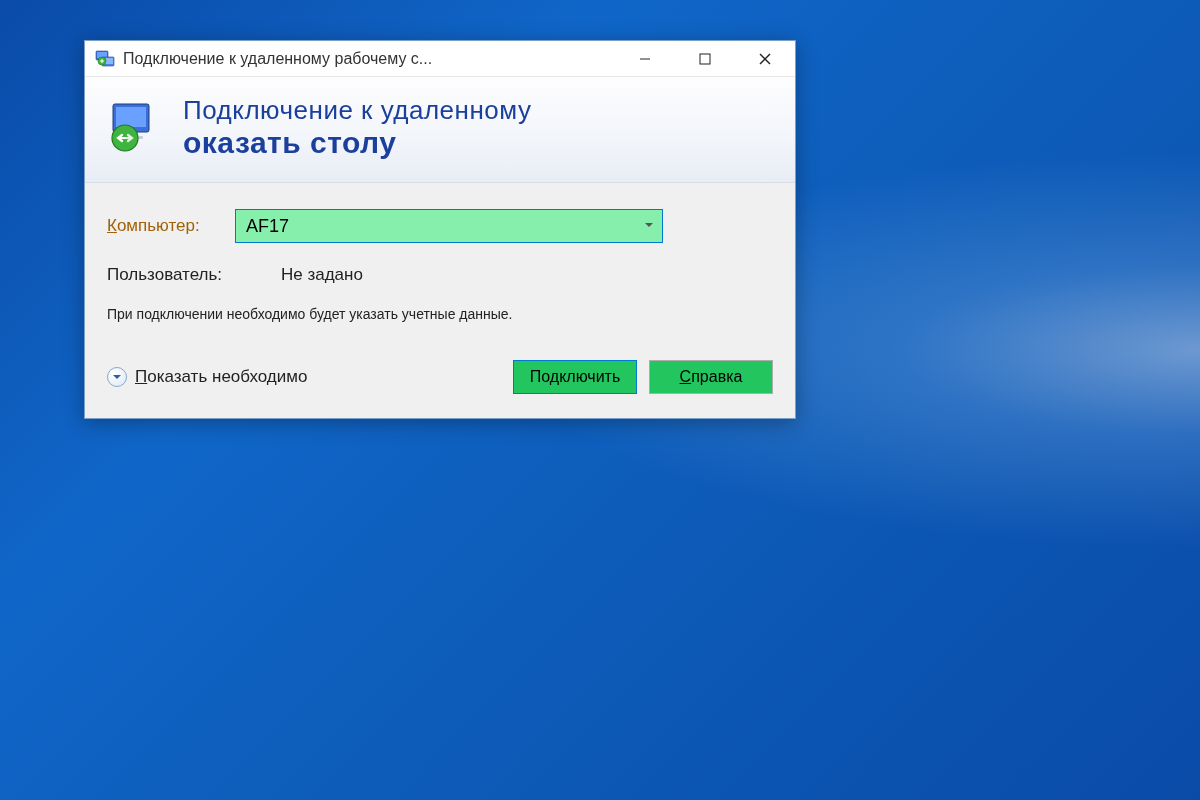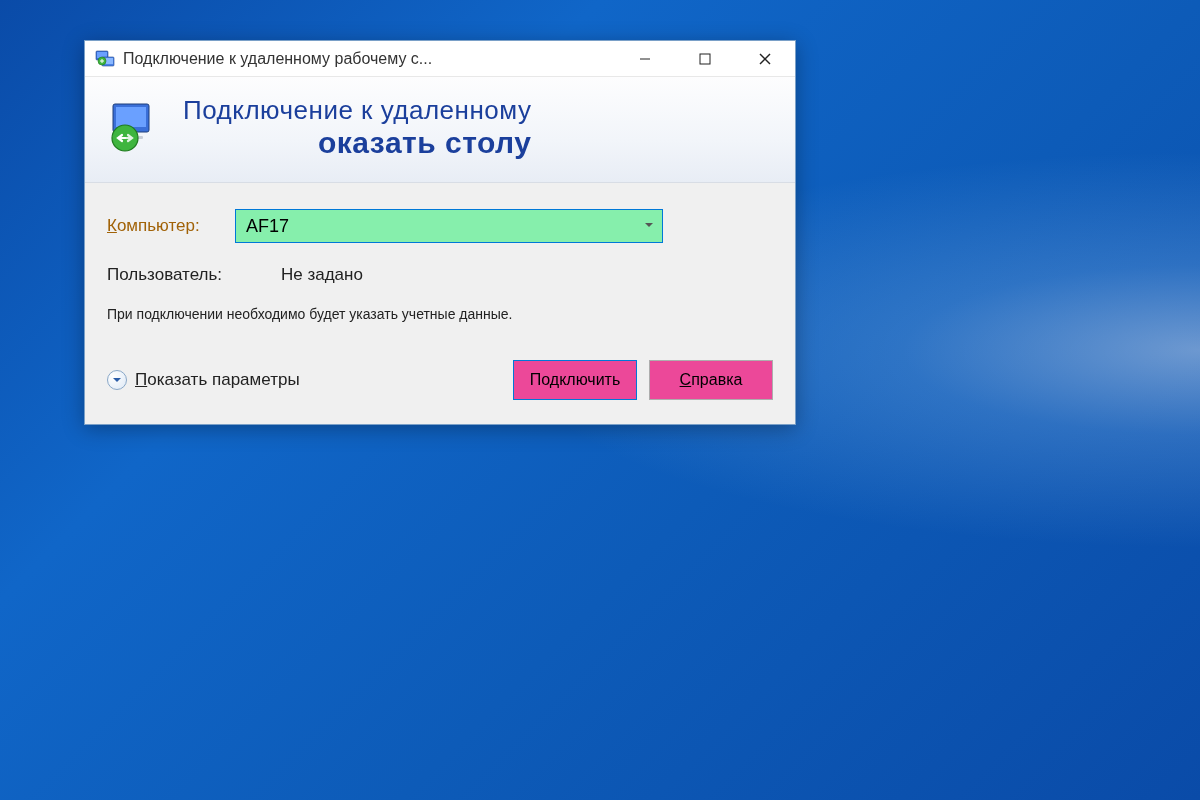--- a/index.html
+++ b/index.html
@@ -73,21 +73,21 @@
   display: flex;
   align-items: center;
   border-bottom: 1px solid #d8dde5;
 }
 .header-icon {
   width: 56px;
   height: 56px;
   margin-right: 20px;
   flex-shrink: 0;
 }
-.header-text-block { display: flex; flex-direction: column; align-items: flex-end; }
+.header-text-block { display: flex; flex-direction: column; }
 .header-line1 {
   font-size: 26px;
   color: #1b3f9c;
   font-weight: 400;
   letter-spacing: 0.5px;
 }
 .header-line2 {
   font-size: 30px;
   color: #1b3f9c;
   font-weight: 700;
@@ -170,22 +170,22 @@
   background: radial-gradient(circle at 30% 30%, #fff, #dde8f5);
   display: flex;
   align-items: center;
   justify-content: center;
 }
 .expand-chevron svg { width: 10px; height: 10px; fill: #2a5ca8; }
 .expand-link .u { text-decoration: underline; }
 .spacer { flex: 1; }
 .btn {
   min-width: 124px;
-  height: 40px;
-  background: #ec4899;
+  height: 34px;
+  background: #22c55e;
   border: 1px solid #adadad;
   font-size: 16px;
   font-family: inherit;
   cursor: pointer;
   padding: 0 0;
   margin-left: 12px;
 }
 .btn.default { border: 1px solid #0078d7; }
 .btn .u { text-decoration: underline; }
 </style>
@@ -269,21 +269,21 @@
 
     <div class="info-text">При подключении необходимо будет указать учетные данные.</div>
 
     <div class="footer-row">
       <div class="expand-link">
         <span class="expand-chevron">
           <svg viewBox="0 0 10 10">
               <path d="M1 3 L5 7 L9 3 Z"></path>
             </svg>
         </span>
-        <span><span class="u">П</span><span>оказать параметры</span></span>
+        <span><span class="u">П</span><span>оказать необходимо</span></span>
       </div>
       <div class="spacer"></div>
       <button class="btn default"><span>Подключить</span></button>
       <button class="btn"><span class="u">С</span><span>правка</span></button>
     </div>
 
   </div>
 </div>
 
 </body></html>

